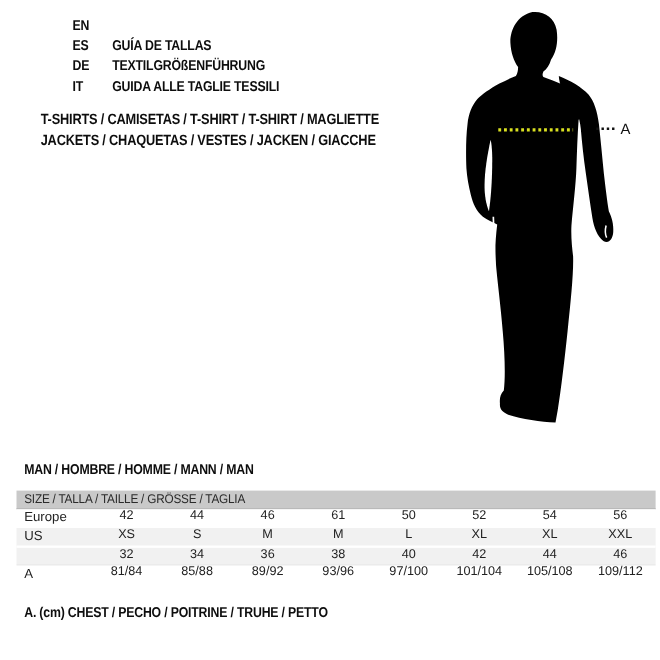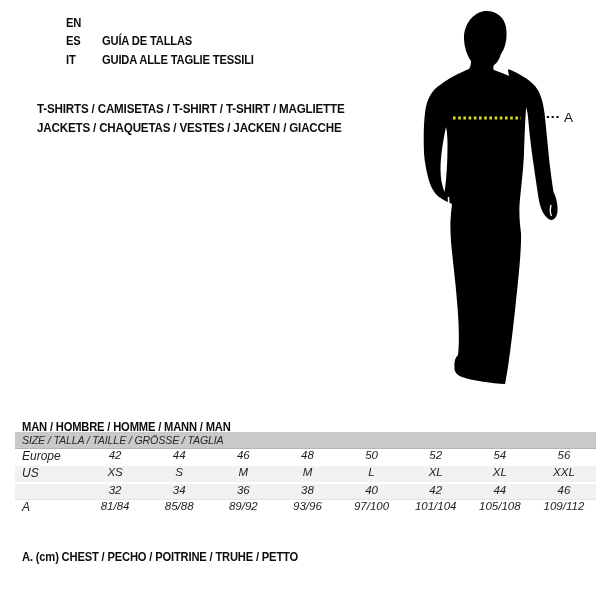--- a/index.html
+++ b/index.html
@@ -24,21 +24,21 @@
   .cat-line{height:19px;display:flex;align-items:center;font-size:13.5px;font-weight:700;}
 
   
   .figure-wrap{position:absolute;left:402px;top:3px;width:190px;height:392px;}
   .figure-wrap svg{display:block;}
 
   
   .section-title{position:absolute;left:22px;top:419px;height:15px;display:flex;align-items:flex-end;font-size:13px;font-weight:700;}
 
   
-  .size-table{position:absolute;left:15px;top:432px;width:581px;font-size:11.5px;color:#222;font-style:italic;}
+  .size-table{position:absolute;left:15px;top:446px;width:581px;font-size:11.5px;color:#222;}
   .thead{
     height:17px;background:#c9c9c9;border-bottom:1px solid #b5b5b5;box-sizing:border-box;
     display:flex;align-items:center;padding-left:7px;color:#2a2a2a;
   }
   .trow{height:16.5px;display:flex;box-sizing:border-box;}
   .trow .tlabel{flex:0 0 68px;padding-left:7px;box-sizing:border-box;font-size:12px;}
   .trow .tcell{flex:1 1 0;text-align:center;}
   .r0{background:#ffffff;}
   .r1{background:#f1f1f1;}
   .r2{background:#f1f1f1;border-top:2px solid #ffffff;}
@@ -50,20 +50,24 @@
 </head>
 <body>
 
 <div class="lang-list">
   <div class="lang-row">
     <span class="lang-code"><span class="cond">EN</span></span>
   </div>
   <div class="lang-row">
     <span class="lang-code"><span class="cond">ES</span></span>
     <span class="lang-label"><span class="cond">GUÍA DE TALLAS</span></span>
+  </div>
+  <div class="lang-row">
+    <span class="lang-code"><span class="cond">DE</span></span>
+    <span class="lang-label"><span class="cond">TEXTILGRÖßENFÜHRUNG</span></span>
   </div>
   <div class="lang-row">
     <span class="lang-code"><span class="cond">IT</span></span>
     <span class="lang-label"><span class="cond">GUIDA ALLE TAGLIE TESSILI</span></span>
   </div>
 </div>
 
 <div class="cat-block">
   <div class="cat-line">
       <span class="cond">T-SHIRTS / CAMISETAS / T-SHIRT / T-SHIRT / MAGLIETTE</span>
@@ -144,21 +148,21 @@
 
 <div class="size-table">
   <div class="thead">
     <span class="cond-sm">SIZE / TALLA / TAILLE / GRÖSSE / TAGLIA</span>
   </div>
   <div class="trow r0">
     <div class="tlabel">Europe</div>
     <div class="tcell">42</div>
     <div class="tcell">44</div>
     <div class="tcell">46</div>
-    <div class="tcell">48</div>
+    <div class="tcell">61</div>
     <div class="tcell">50</div>
     <div class="tcell">52</div>
     <div class="tcell">54</div>
     <div class="tcell">56</div>
   </div>
   <div class="trow r1">
     <div class="tlabel">US</div>
     <div class="tcell">XS</div>
     <div class="tcell">S</div>
     <div class="tcell">M</div>

